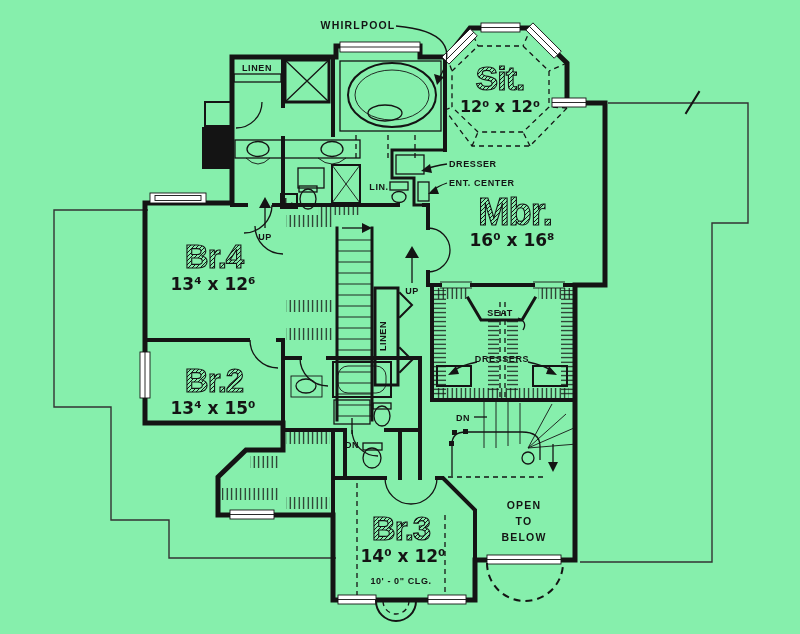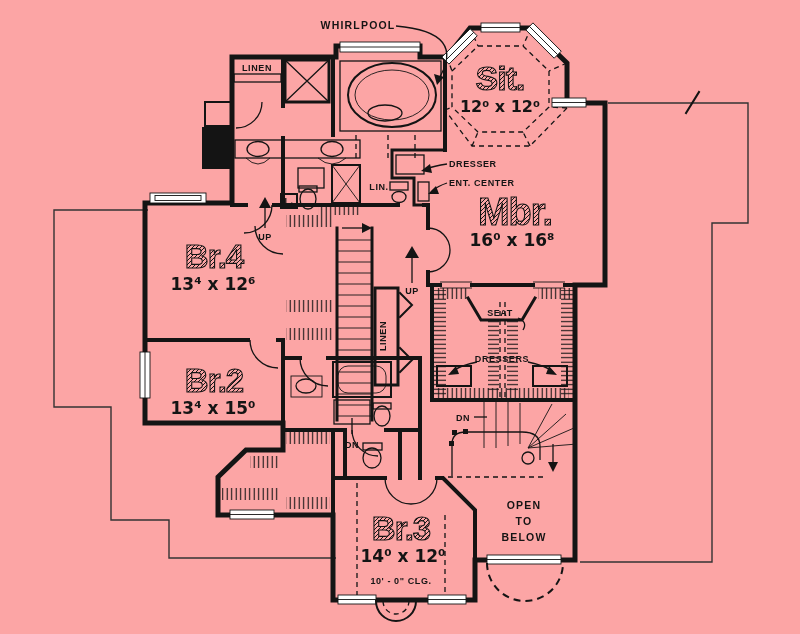--- a/index.html
+++ b/index.html
@@ -1,16 +1,16 @@
 <!DOCTYPE html>
 <html><head>
 <meta charset="utf-8">
 <style>
   html,body{margin:0;padding:0;background:#ffffff;}
-  .canvas{position:relative;width:800px;height:634px;background:#fca5a5;overflow:hidden;}
+  .canvas{position:relative;width:800px;height:634px;background:#86efac;overflow:hidden;}
   svg{position:absolute;left:0;top:0;}
   svg text{font-family:"Liberation Sans",sans-serif;fill:#141414;}
   .big{font-weight:bold;fill:url(#hatch45);stroke:#141414;stroke-width:1.1px;letter-spacing:-1px;}
   .dims{font-family:"DejaVu Sans",sans-serif;font-weight:bold;}
   .lbl{font-weight:bold;font-size:10.5px;letter-spacing:1.2px;}
   .lbl9{font-weight:bold;font-size:9px;letter-spacing:.6px;}
   .w5{stroke:#141414;stroke-width:5;fill:none;stroke-linecap:square;}
   .w4{stroke:#141414;stroke-width:4;fill:none;stroke-linecap:square;}
   .w3{stroke:#141414;stroke-width:3;fill:none;stroke-linecap:square;}
   .w2{stroke:#141414;stroke-width:2;fill:none;stroke-linecap:square;}

